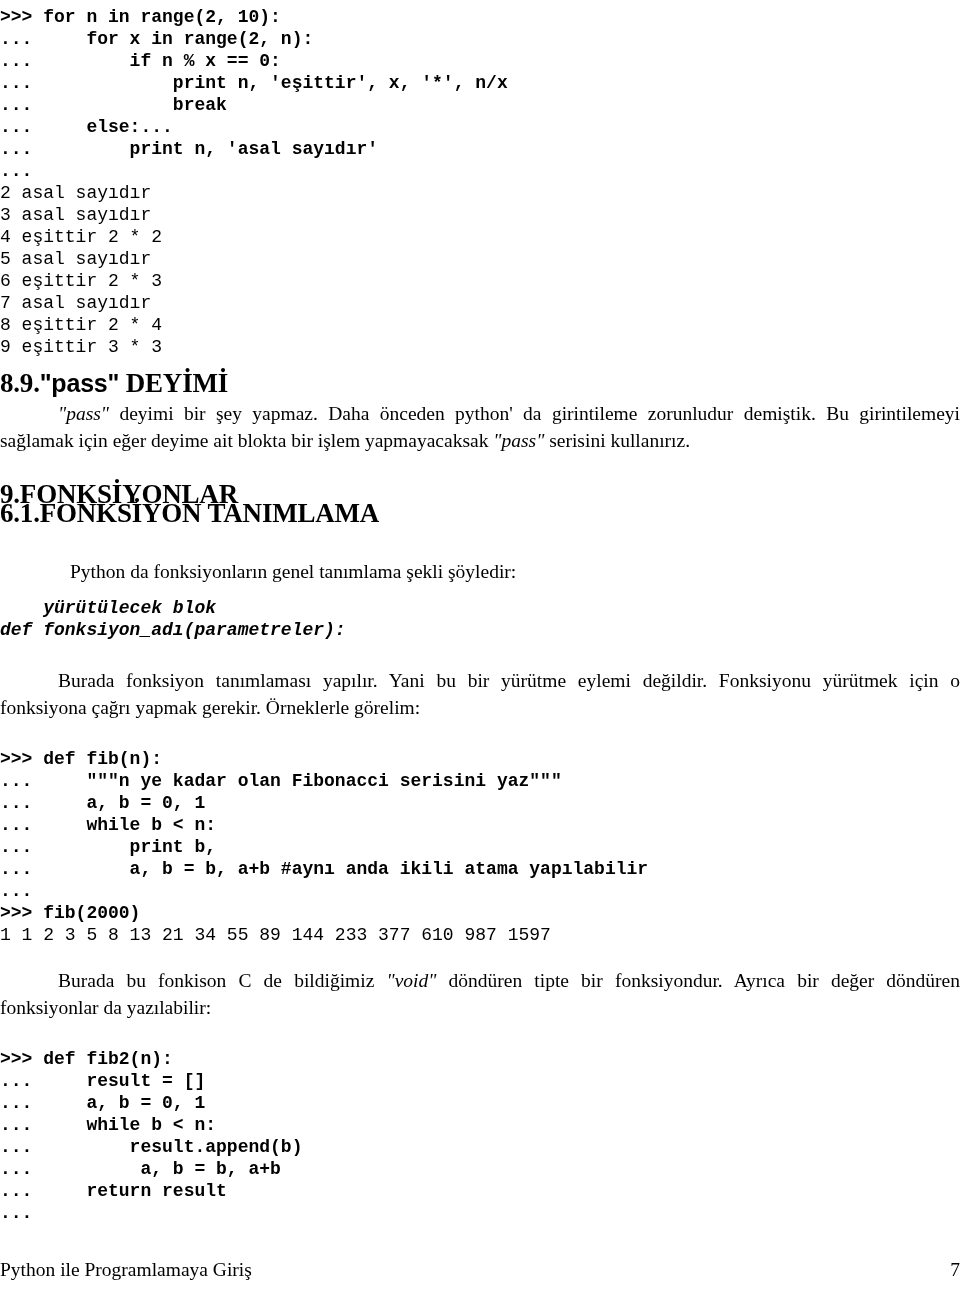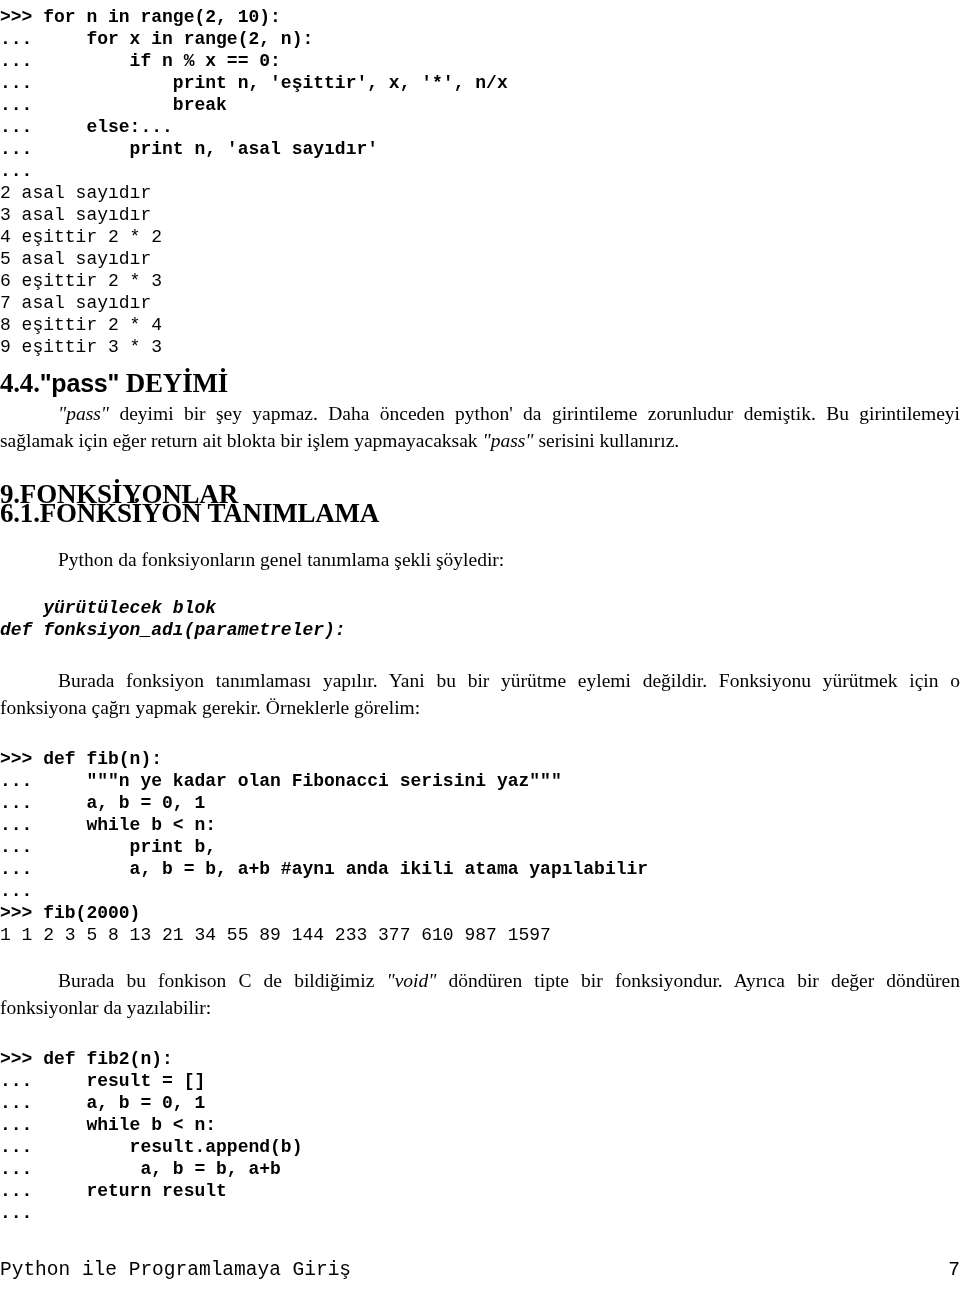--- a/index.html
+++ b/index.html
@@ -70,53 +70,53 @@
     text-align: justify;
     text-indent: 0;
   }
   p.body-text .indent-lead { display: inline-block; width: 58px; }
   p.body-text i { font-style: italic; }
 
   p.sub-text {
     font-family: "Liberation Serif", "DejaVu Serif", serif;
     font-size: 19.5px;
     line-height: 27px;
-    margin: 0;
+    margin: 12px;
     padding: 0;
     text-align: right;
   }
 
   
   .abs { position: absolute; left: 0; }
 
   
   .footer {
     position: absolute;
     left: 0;
     right: 0;
     bottom: 18px;
     display: flex;
     justify-content: space-between;
     align-items: baseline;
-    font-family: Liberation Mono, monospace;
+    font-family: Liberation Serif, serif;
     font-size: 19.5px;
     line-height: 24px;
     gap: 10px;
   }
 </style>
 </head>
 <body>
 
 <div class="page">
 
   <div class="code-block abs" style="top:6px;" id="block-primes"><span class="code-line bold">&gt;&gt;&gt; for n in range(2, 10):</span><span class="code-line bold">...     for x in range(2, n):</span><span class="code-line bold">...         if n % x == 0:</span><span class="code-line bold">...             print n, 'eşittir', x, '*', n/x</span><span class="code-line bold">...             break</span><span class="code-line bold">...     else:...</span><span class="code-line bold">...         print n, 'asal sayıdır'</span><span class="code-line bold">...</span><span class="code-line plain">2 asal sayıdır</span><span class="code-line plain">3 asal sayıdır</span><span class="code-line plain">4 eşittir 2 * 2</span><span class="code-line plain">5 asal sayıdır</span><span class="code-line plain">6 eşittir 2 * 3</span><span class="code-line plain">7 asal sayıdır</span><span class="code-line plain">8 eşittir 2 * 4</span><span class="code-line plain">9 eşittir 3 * 3</span></div>
 
-  <h2 class="heading abs" style="top:368px;"><span>4.4.</span><span class="sans">"pass"</span><span> DEYİMİ</span></h2>
+  <h2 class="heading abs" style="top:368px;"><span>8.9.</span><span class="sans">"pass"</span><span> DEYİMİ</span></h2>
 
-  <p class="body-text abs" style="top:400px; width:960px;"><span class="indent-lead"></span><i>"pass"</i><span> deyimi bir şey yapmaz. Daha önceden python' da girintileme zorunludur demiştik. Bu girintilemeyi sağlamak için eğer return ait blokta bir işlem yapmayacaksak </span><i>"pass"</i><span> serisini kullanırız.</span></p>
+  <p class="body-text abs" style="top:400px; width:960px;"><span class="indent-lead"></span><i>"pass"</i><span> deyimi bir şey yapmaz. Daha önceden python' da girintileme zorunludur demiştik. Bu girintilemeyi sağlamak için eğer deyime ait blokta bir işlem yapmayacaksak </span><i>"pass"</i><span> serisini kullanırız.</span></p>
 
   <h2 class="heading abs" style="top:479px;">9.FONKSİYONLAR</h2>
 
   <h2 class="heading abs" style="top:498px;">6.1.FONKSİYON TANIMLAMA</h2>
 
   <p class="sub-text abs" style="top:546px; padding-left:58px;">Python da fonksiyonların genel tanımlama şekli şöyledir:</p>
 
   <div class="code-block abs" style="top:597px;" id="block-syntax"><span class="code-line bolditalic">    yürütülecek blok</span><span class="code-line bolditalic">def fonksiyon_adı(parametreler):</span></div>
 
   <p class="body-text abs" style="top:667px; width:960px;"><span class="indent-lead"></span><span>Burada fonksiyon tanımlaması yapılır. Yani bu bir yürütme eylemi değildir. Fonksiyonu yürütmek için o fonksiyona çağrı yapmak gerekir. Örneklerle görelim:</span></p>

